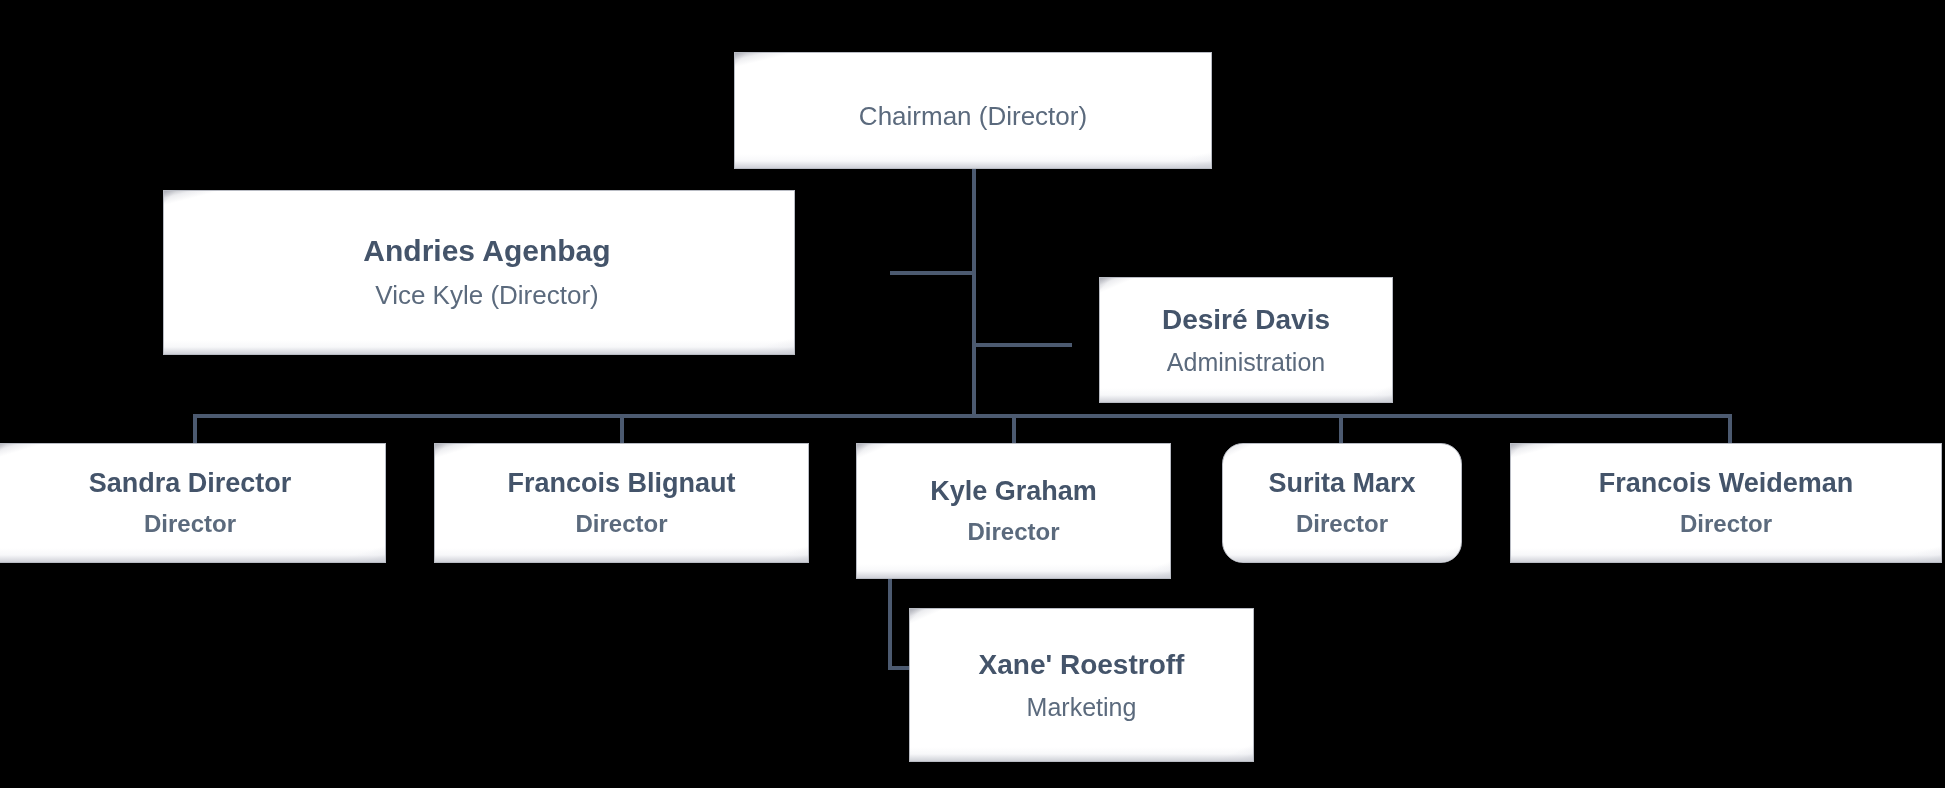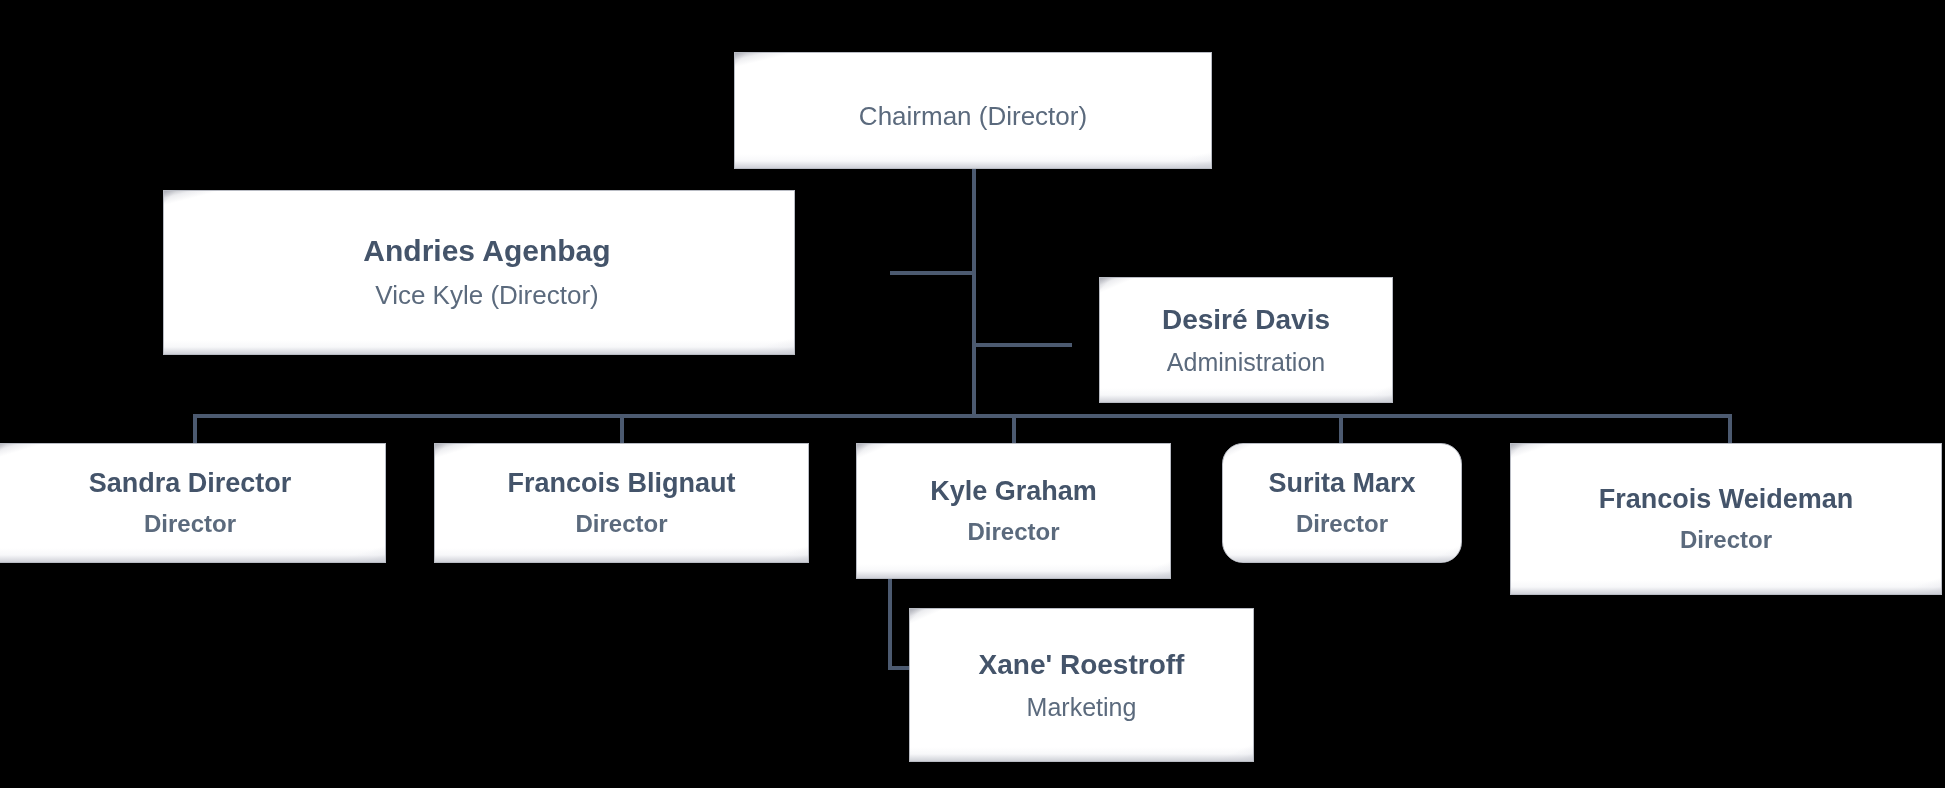--- a/index.html
+++ b/index.html
@@ -168,21 +168,21 @@
     </div>
   </div>
 
   <div class="node sz-sm" style="left:1222px; top:443px; width:240px; height:120px;border-radius:21px;">
     <div class="node-inner">
       <div class="node-name">Surita Marx</div>
       <div class="node-role">Director</div>
     </div>
   </div>
 
-  <div class="node sz-sm" style="left:1510px; top:443px; width:432px; height:152px;">
+  <div class="node sz-sm" style="left:1510px; top:443px; width:432px; height:120px;">
     <div class="node-inner">
       <div class="node-name">Francois Weideman</div>
       <div class="node-role">Director</div>
     </div>
   </div>
 
   <div class="node sz-md" style="left:909px; top:608px; width:345px; height:154px;">
     <div class="node-inner">
       <div class="node-name">Xane' Roestroff</div>
       <div class="node-role">Marketing</div>

